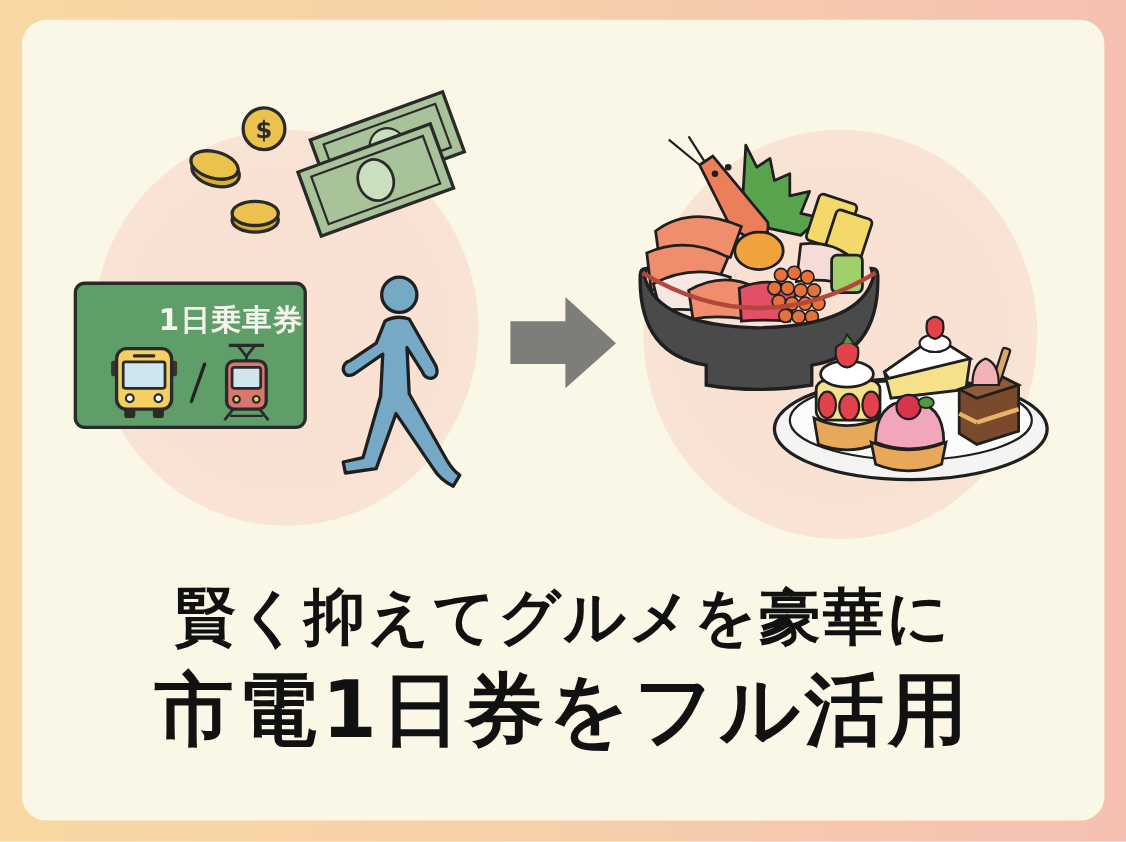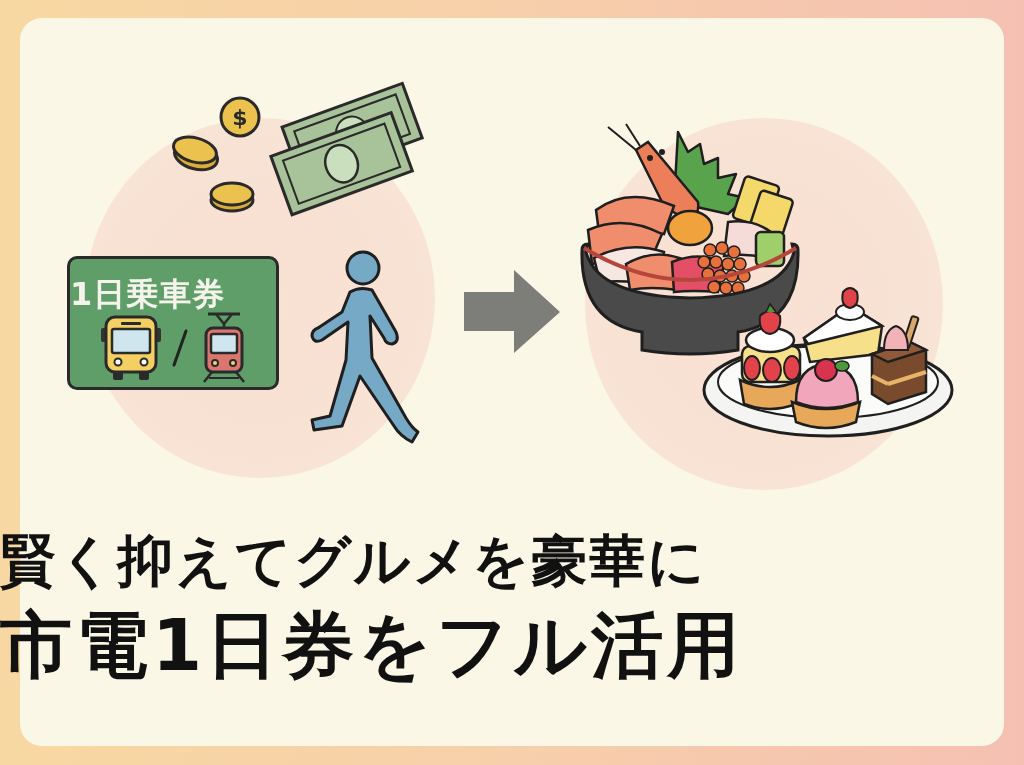--- a/index.html
+++ b/index.html
@@ -17,25 +17,25 @@
     background: radial-gradient(circle at 50% 50%, #f9e1d3 0%, #f8e2d4 60%, #f9e8da 100%);
   }
   .circle.left  { left:85px;  top:118px; width:350px; height:360px; }
   .circle.right { left:585px; top:118px; width:358px; height:372px; }
   svg { position:absolute; overflow:visible; }
   .ticket {
     position:absolute; left:67px; top:256px; width:212px; height:134px;
     background:#5f9e68; border:3px solid #2a2a2a; border-radius:10px; box-sizing:border-box;
   }
   .ticket-label {
-    position:absolute; left:0; right:0; top:14px; text-align:left;
-    color:#f4f4ec; font-weight:bold; font-size:32px; letter-spacing:1px;
+    position:absolute; left:0; right:0; top:14px; text-align:right;
+    color:#f4f4ec; font-weight:bold; font-size:27px; letter-spacing:1px;
   }
   .headline {
-    position:absolute; left:0; width:1024px; color:#111;
+    position:absolute; left:0; width:1024px; text-align:center; color:#111;
     font-weight:bold; white-space:nowrap;
   }
   .headline.sub  { top:524px; font-size:56px; letter-spacing:2px; }
   .headline.main { top:598px; font-size:72px; letter-spacing:4px; }
 </style>
 </head>
 <body>
 
 <div class="card"></div>
 

